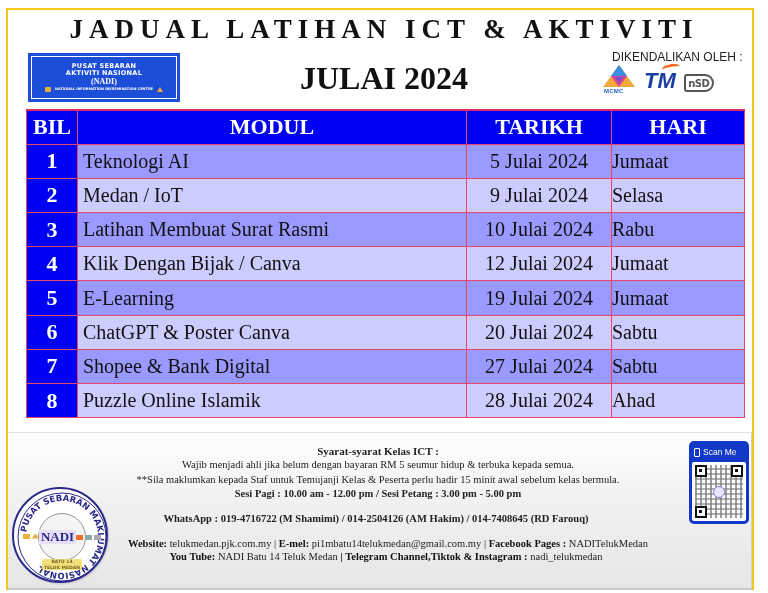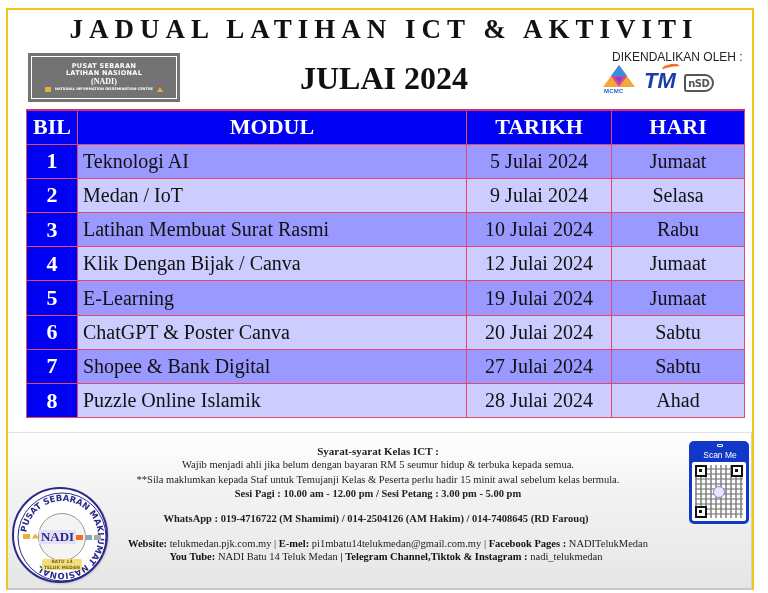--- a/index.html
+++ b/index.html
@@ -14,21 +14,21 @@
     position: absolute; left: 0; top: 14px; width: 768px; text-align: center;
     font-family: "Liberation Serif", serif; font-weight: bold; font-size: 27px;
     letter-spacing: 6px; color: #111;
   }
   .month {
     position: absolute; left: 0; top: 60px; width: 768px; text-align: center;
     font-family: "Liberation Serif", serif; font-weight: bold; font-size: 32px; color: #111;
   }
   .nadi-banner {
     position: absolute; left: 28px; top: 53px; width: 152px; height: 49px;
-    background: #737373; padding: 3px;
+    background: #1d4ed8; padding: 3px;
   }
   .nadi-inner {
     width: 100%; height: 100%; border: 1px solid #fff;
     display: flex; flex-direction: column; align-items: center; justify-content: center;
     color: #fff; text-align: center;
   }
   .nadi-l1 { font-family: "DejaVu Sans", sans-serif; font-weight: bold; font-size: 6.5px; line-height: 7px; letter-spacing: 0.3px; }
   .nadi-l2 { font-family: "Liberation Serif", serif; font-weight: bold; font-size: 8px; line-height: 10px; }
   .nadi-l3 { font-family: "DejaVu Sans", sans-serif; font-weight: bold; font-size: 3.5px; line-height: 5px; display: flex; align-items: center; gap: 4px; }
   .mini-crest { width: 6px; height: 5px; background: #e8b23a; border-radius: 1px; display: inline-block; }
@@ -53,21 +53,21 @@
   .schedule td, .schedule th {
     border: 1px solid #e8456a; height: 34.2px; padding: 0;
     font-family: "Liberation Serif", serif;
   }
   .schedule th {
     background: #0000f2; color: #fff; font-weight: bold; font-size: 22px; text-align: center; margin-top: 46px;
   }
   .schedule td.bil { background: #0000f2; color: #fff; font-weight: bold; font-size: 22px; text-align: center; width: 51px; }
   .schedule td.modul { text-align: left; padding-left: 5px; font-size: 20px; width: 389px; }
   .schedule td.tarikh { text-align: center; font-size: 20px; width: 145px; }
-  .schedule td.hari { text-align: center; font-size: 20px; }
+  .schedule td.hari { text-align: left; font-size: 20px; }
   .schedule tr.odd td:not(.bil) { background: #9999ff; }
   .schedule tr.even td:not(.bil) { background: #ccccff; }
 
   .footer {
     position: absolute; left: 8px; top: 432px; width: 744px; height: 158px;
     background: linear-gradient(to bottom, #ffffff 0%, #f2f2f2 40%, #e6e6e6 100%);
     border-top: 1px solid #e2e2e2; border-right: 1px solid #d0d0d0; border-bottom: 2px solid #c8c8c8;
   }
   .f-line {
     position: absolute; left: 0; width: 768px; text-align: center;
@@ -95,21 +95,21 @@
   }
   .seal-nadi { font-family: "Liberation Serif", serif; font-weight: bold; font-size: 13px; color: #2b2a8c; background: #e6e0f5; padding: 0 2px; line-height: 14px; }
   .seal-icons { display: flex; gap: 2px; margin-bottom: 2px; }
   .seal-icons span { width: 7px; height: 5px; display: inline-block; }
   .seal-place { position: absolute; left: 28px; top: 70px; width: 40px; text-align: center; font-family: "DejaVu Sans", sans-serif; font-size: 4.5px; font-weight: bold; color: #7a6b2a; background: #f3df7a; line-height: 5.5px; border-radius: 2px; }
 
   .scan-card {
     position: absolute; left: 689px; top: 441px; width: 60px; height: 83px;
     background: #1238c8; border-radius: 5px; padding: 3px;
   }
-  .scan-head { display: flex; align-items: center; gap: 3px; height: 16px; padding-left: 2px; color: #fff; font-family: "Liberation Sans", sans-serif; font-size: 8.5px; flex-direction: column; }
+  .scan-head { display: flex; align-items: center; gap: 3px; height: 16px; padding-left: 2px; color: #fff; font-family: "Liberation Sans", sans-serif; font-size: 8.5px; }
   .phone-icon { width: 6px; height: 9px; border: 1.2px solid #fff; border-radius: 1px; position: relative; }
   .qr { margin-top: 2px; width: 54px; height: 59px; background: #fff; position: relative; border-radius: 2px; overflow: hidden; }
   .qr-finder { position: absolute; width: 12px; height: 12px; border: 2.5px solid #111; background: #fff; }
   .qr-finder::after { content: ""; position: absolute; left: 2px; top: 2px; width: 3px; height: 3px; background: #111; }
   .qr-dots {
     position: absolute; left: 3px; top: 3px; right: 3px; bottom: 3px;
     background-image:
       linear-gradient(90deg, rgba(20,20,20,0.75) 50%, transparent 50%),
       linear-gradient(0deg, rgba(20,20,20,0.6) 50%, transparent 50%);
     background-size: 5px 7px, 7px 5px;
@@ -121,21 +121,21 @@
 <body>
 
 <div class="frame"></div>
 
 <div class="title">JADUAL LATIHAN ICT &amp; AKTIVITI</div>
 <div class="month">JULAI 2024</div>
 
 <div class="nadi-banner">
   <div class="nadi-inner">
     <div class="nadi-l1">PUSAT SEBARAN</div>
-    <div class="nadi-l1">LATIHAN NASIONAL</div>
+    <div class="nadi-l1">AKTIVITI NASIONAL</div>
     <div class="nadi-l2">(NADI)</div>
     <div class="nadi-l3">
       <span class="mini-crest"></span>
       <span>NATIONAL INFORMATION DISSEMINATION CENTRE</span>
       <span class="mini-tri"></span>
     </div>
   </div>
 </div>
 
 <div class="managed">DIKENDALIKAN OLEH :</div>

